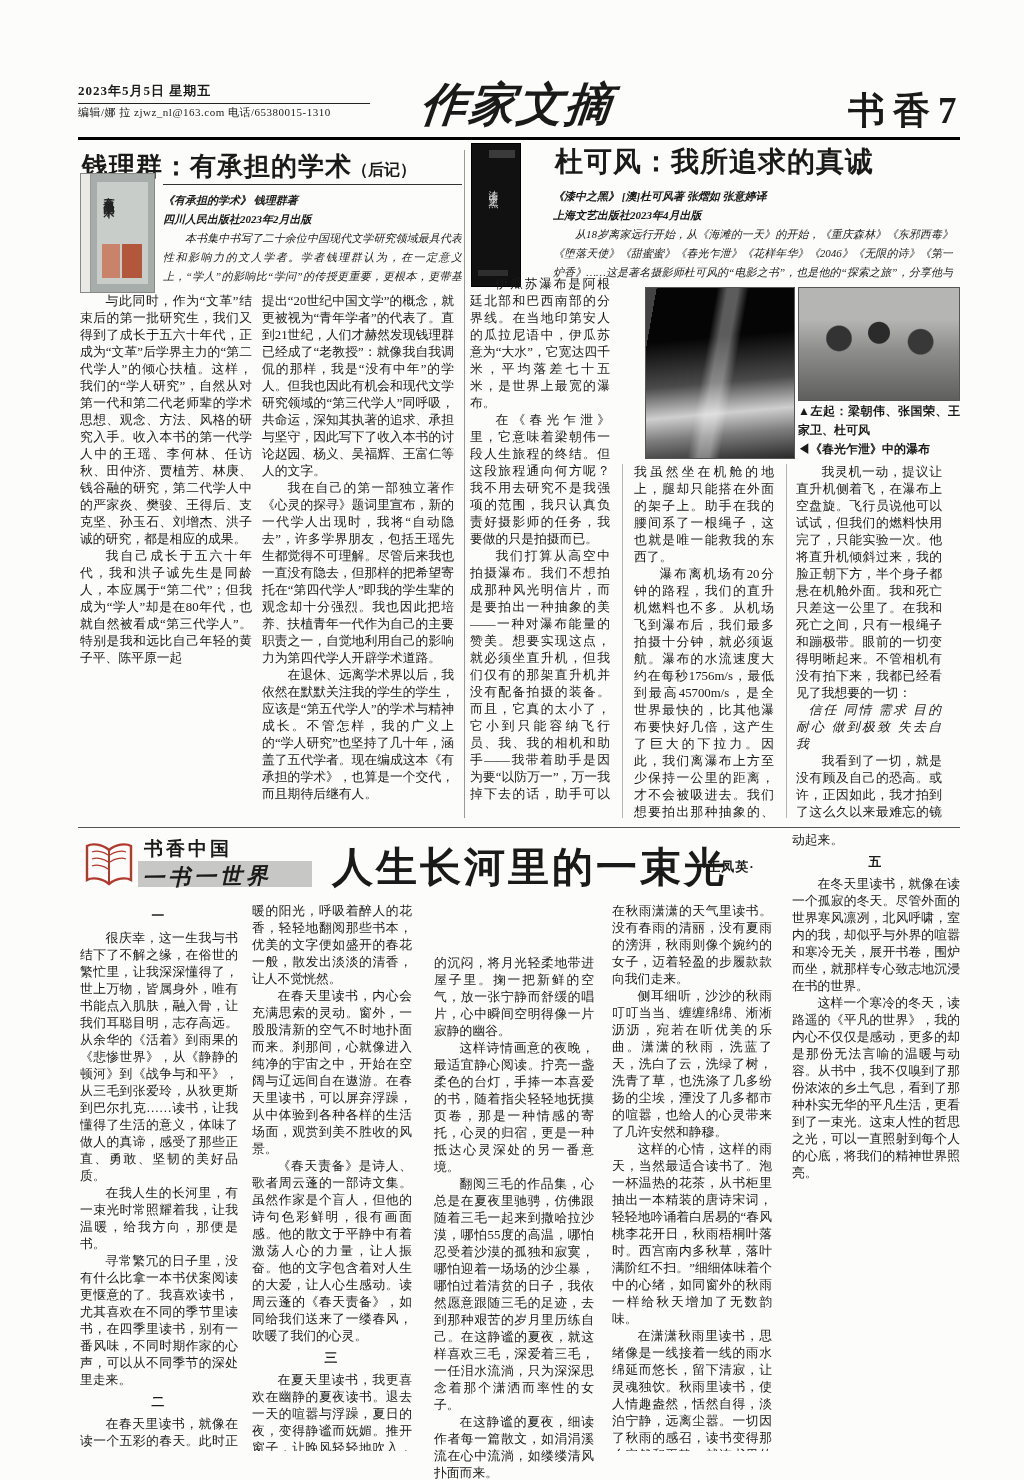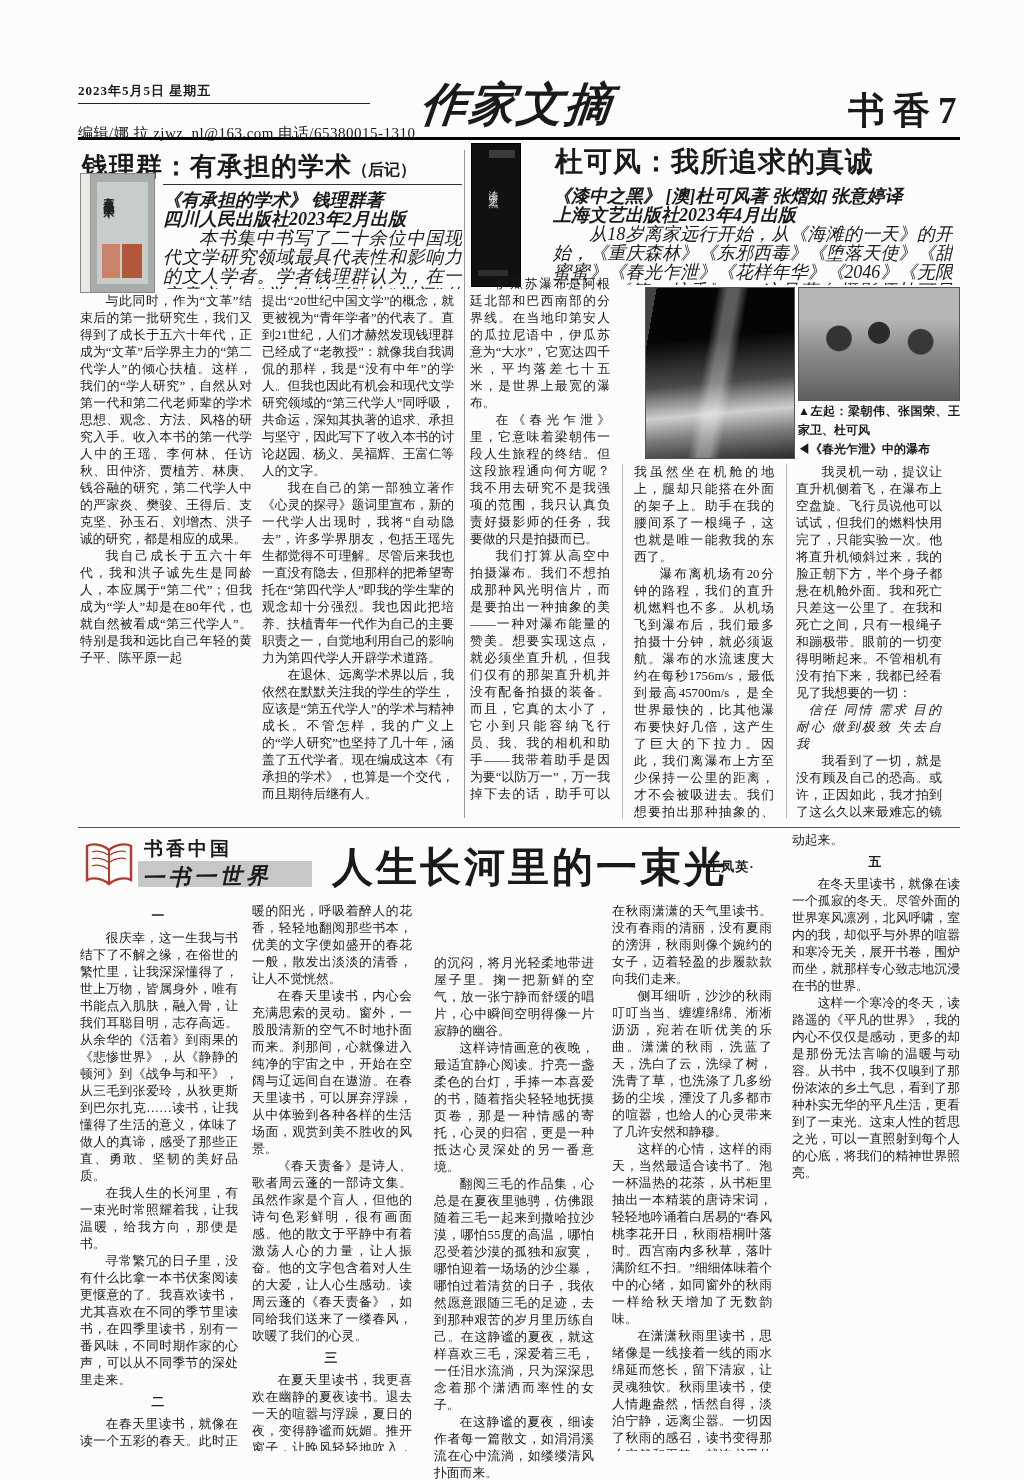--- a/index.html
+++ b/index.html
@@ -1,31 +1,31 @@
 <!DOCTYPE html>
 <html><head>
 <meta charset="utf-8">
 <style>
   html,body{margin:0;padding:0;background:#e8e8e4;}
   #page{position:relative;width:1024px;height:1480px;margin:0 auto;background:#fcfcfa;
         font-family:"Liberation Serif",serif;color:#1a1a1a;overflow:hidden;}
   .abs{position:absolute;}
   
   .hdr-date{font-size:13px;font-weight:bold;letter-spacing:1px;border-bottom:1.5px solid #222;padding-bottom:3px;width:292px;}
-  .hdr-editor{font-size:15px;margin-top:20px;letter-spacing:.5px;}
+  .hdr-editor{font-size:11px;margin-top:1px;letter-spacing:.5px;}
   .masthead{font-size:46px;font-weight:bold;font-style:italic;font-family:"Liberation Serif",serif;
             transform:skewX(-6deg);letter-spacing:2px;white-space:nowrap;}
   .section-badge{font-size:37px;font-weight:900;letter-spacing:8px;white-space:nowrap;font-family:"Liberation Serif",serif;}
   .hdr-rule{background:#000;}
   
   .a-title{font-family:"Liberation Sans",sans-serif;font-weight:bold;font-size:26px;letter-spacing:1px;white-space:nowrap;}
   .a-title small{font-size:16px;font-weight:bold;letter-spacing:0;}
   .thin-rule{background:#333;}
   
-  .bookinfo{font-size:18px;line-height:19px;font-style:italic;text-align:justify;}
+  .bookinfo{font-size:11px;line-height:19px;font-style:italic;text-align:justify;}
   .bookinfo .bi-line{font-weight:bold;text-indent:0;margin:0;}
   .bookinfo .para{margin:0;text-indent:2em;}
   
   .col{font-size:12.8px;line-height:17px;text-align:justify;overflow:hidden;}
   .col p{margin:0;}
   .para{text-indent:2em;}
   .cont{text-indent:0;}
   .sec-head{text-align:center;font-weight:bold;text-indent:0;margin:5px 0 5px 0 !important;letter-spacing:2px;}
   .quote{font-style:italic;text-indent:1em;letter-spacing:1px;}
   .vrule{background:#999;width:1px;}

